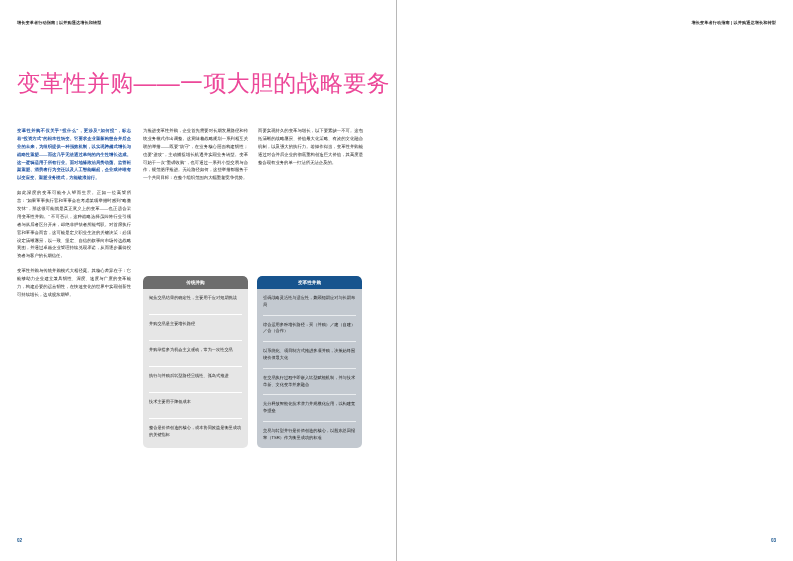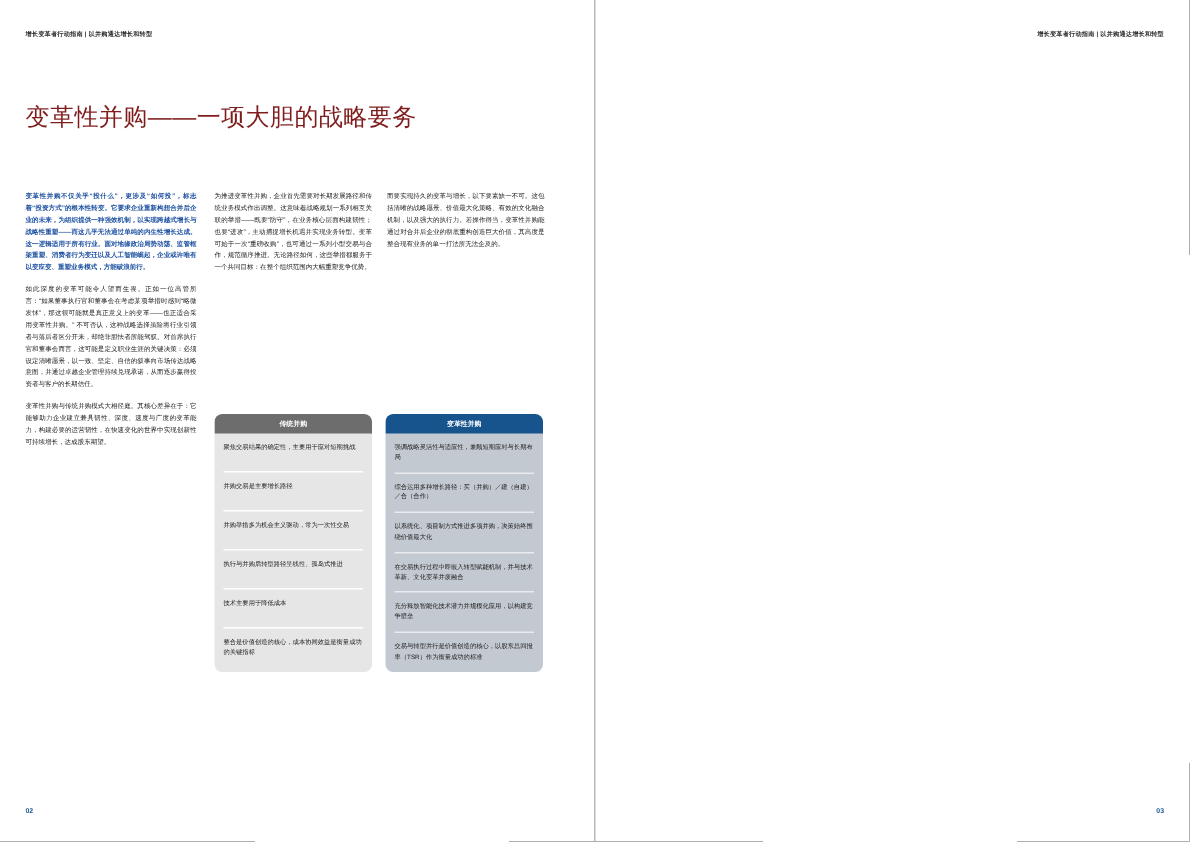--- a/index.html
+++ b/index.html
@@ -39,23 +39,23 @@
     color: #2b2b2b;
     letter-spacing: .15px;
     white-space: nowrap;
   }
   .run-head.l { left: 17px; }
   .run-head.r { right: 17px; }
 
   
   .page-title {
     position: absolute;
-    font-size: 16px;
+    font-size: 23px;
     font-weight: 400;
-    color: #7f1d1d;
+    color: #ec4899;
     letter-spacing: .3px;
     white-space: nowrap;
   }
   .page-title.l { left: 17px; top: 68px; }
 
   
   .col {
     position: absolute;
     font-size: 4.35px;
     line-height: 1.82;

